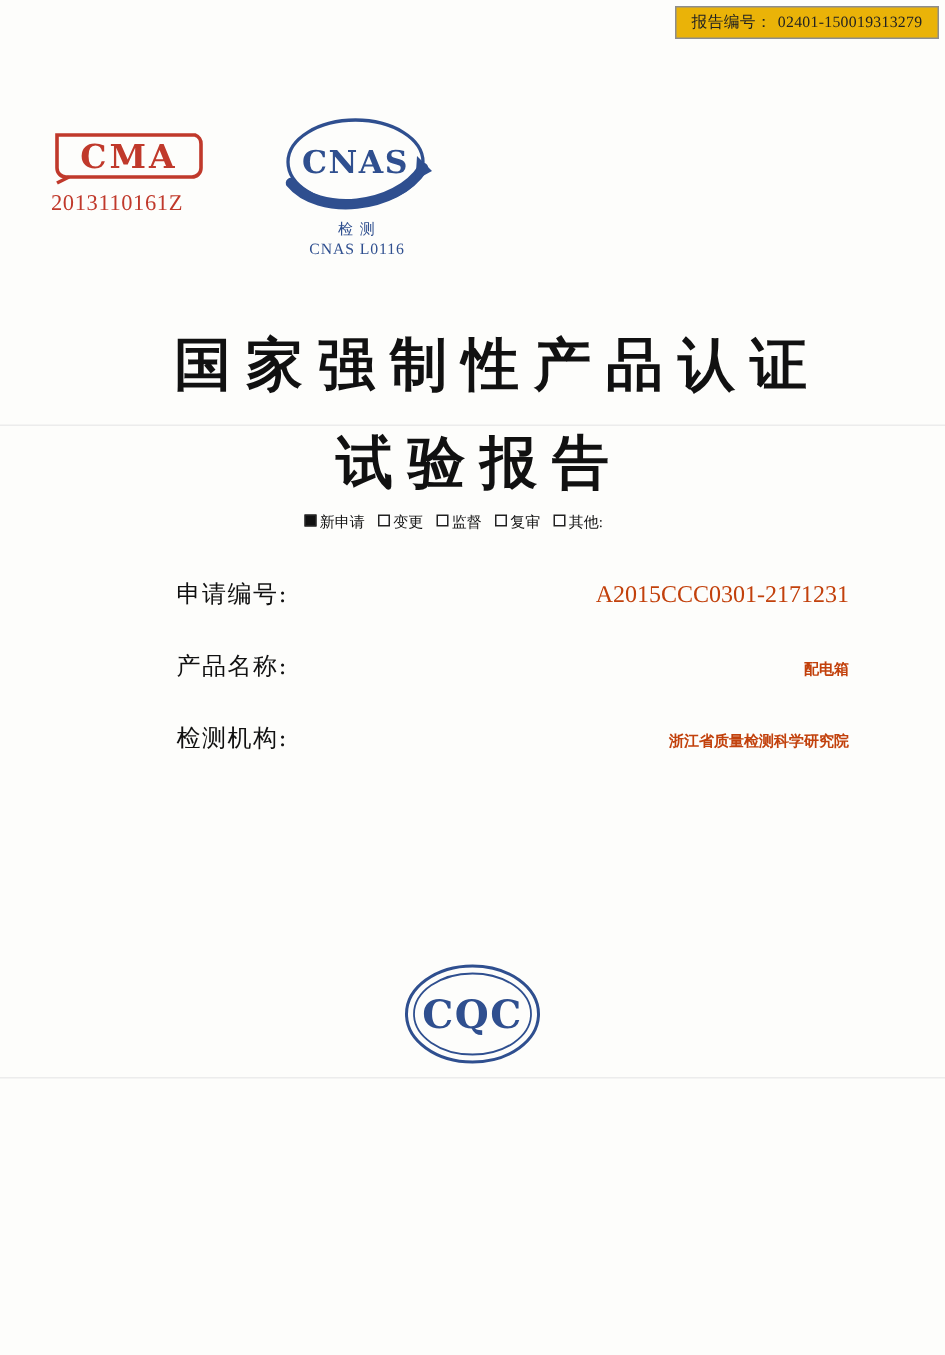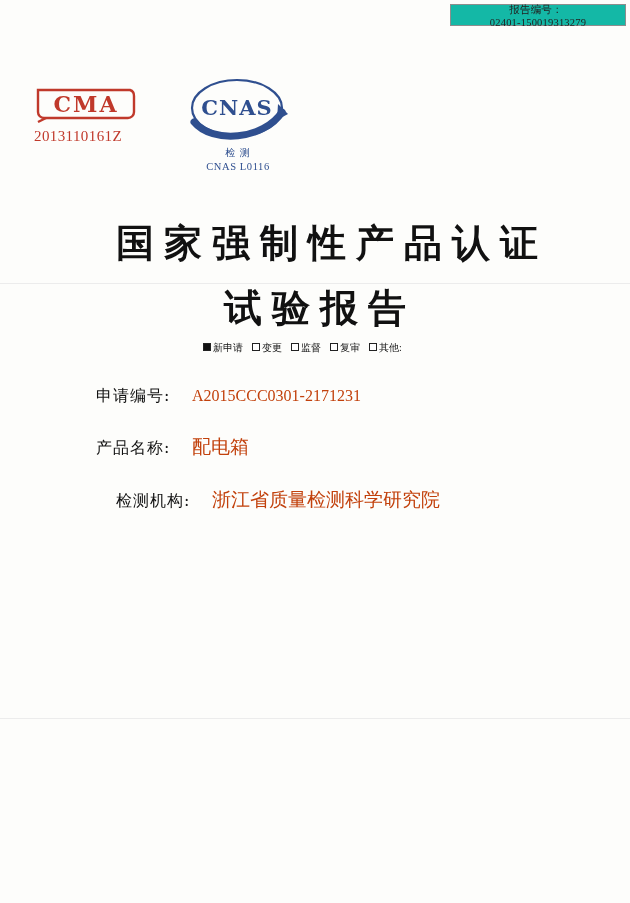--- a/index.html
+++ b/index.html
@@ -27,22 +27,21 @@
     width: 176px;
     height: 22px;
     border: 1px solid #8d8d8d;
     box-sizing: border-box;
     display: flex;
     align-items: center;
     justify-content: center;
     font-size: 10.5px;
     letter-spacing: 0.2px;
     color: #222;
-    background: #14b8a6;
-    flex-direction: column;
+    background: #eab308;
   }
   .report-no-box .label { margin-right: 4px; }
   .report-no-box .value { font-family: "Liberation Serif", serif; }
 
   
   .fold-line {
     position: absolute;
     left: 0;
     width: 630px;
     height: 1px;
@@ -146,35 +145,36 @@
     position: absolute;
     top: 386px;
     left: 96px;
     width: 470px;
   }
   .field-row {
     display: flex;
     align-items: baseline;
     margin-bottom: 27px;
     font-size: 16px;
+    text-align: right;
   }
   .field-label {
     flex: 0 0 auto;
     width: 96px;
     color: #111;
     letter-spacing: 1px;
     font-family: "DejaVu Serif", serif;
   }
   .field-value {
     flex: 1 1 auto;
     color: #c2410c;
     font-family: "Liberation Serif", serif;
     font-size: 16px;
   }
-  .field-value.cn { font-family: "DejaVu Serif", serif; font-size: 19px; }
+  .field-value.cn { font-family: "DejaVu Serif", serif; font-size: 10px; font-weight: bold; }
   .field-sub {
     margin-top: 6px;
     margin-left: 118px;
     font-size: 15px;
     font-family: "DejaVu Serif", serif;
     color: #111;
   }
 
   
   .cqc-block {
@@ -234,20 +234,27 @@
       <div class="field-label">申请编号:</div>
       <div class="field-value">A2015CCC0301-2171231</div>
     </div>
 
     <div class="field-row">
       <div class="field-label">产品名称:</div>
       <div class="field-value cn">配电箱</div>
     </div>
 
 
-    <div class="field-row" style="margin-bottom:4px;margin-left:20px;">
+    <div class="field-row" style="margin-bottom:4px;">
       <div class="field-label">检测机构:</div>
       <div class="field-value cn">浙江省质量检测科学研究院</div>
     </div>
   </div>
 
+  <div class="cqc-block">
+    <svg width="96" height="72" viewBox="0 0 96 72" xmlns="http://www.w3.org/2000/svg">
+      <ellipse cx="48" cy="36" rx="44" ry="32" fill="none" stroke="#2f4f8f" stroke-width="2"></ellipse>
+      <ellipse cx="48" cy="36" rx="39" ry="27" fill="none" stroke="#2f4f8f" stroke-width="1.2"></ellipse>
+      <text x="48" y="45" text-anchor="middle" font-family="DejaVu Serif, serif" font-size="26" font-weight="bold" fill="#2f4f8f" letter-spacing="1">CQC</text>
+    </svg>
+  </div>
 
 </div>
 
 </body></html>

